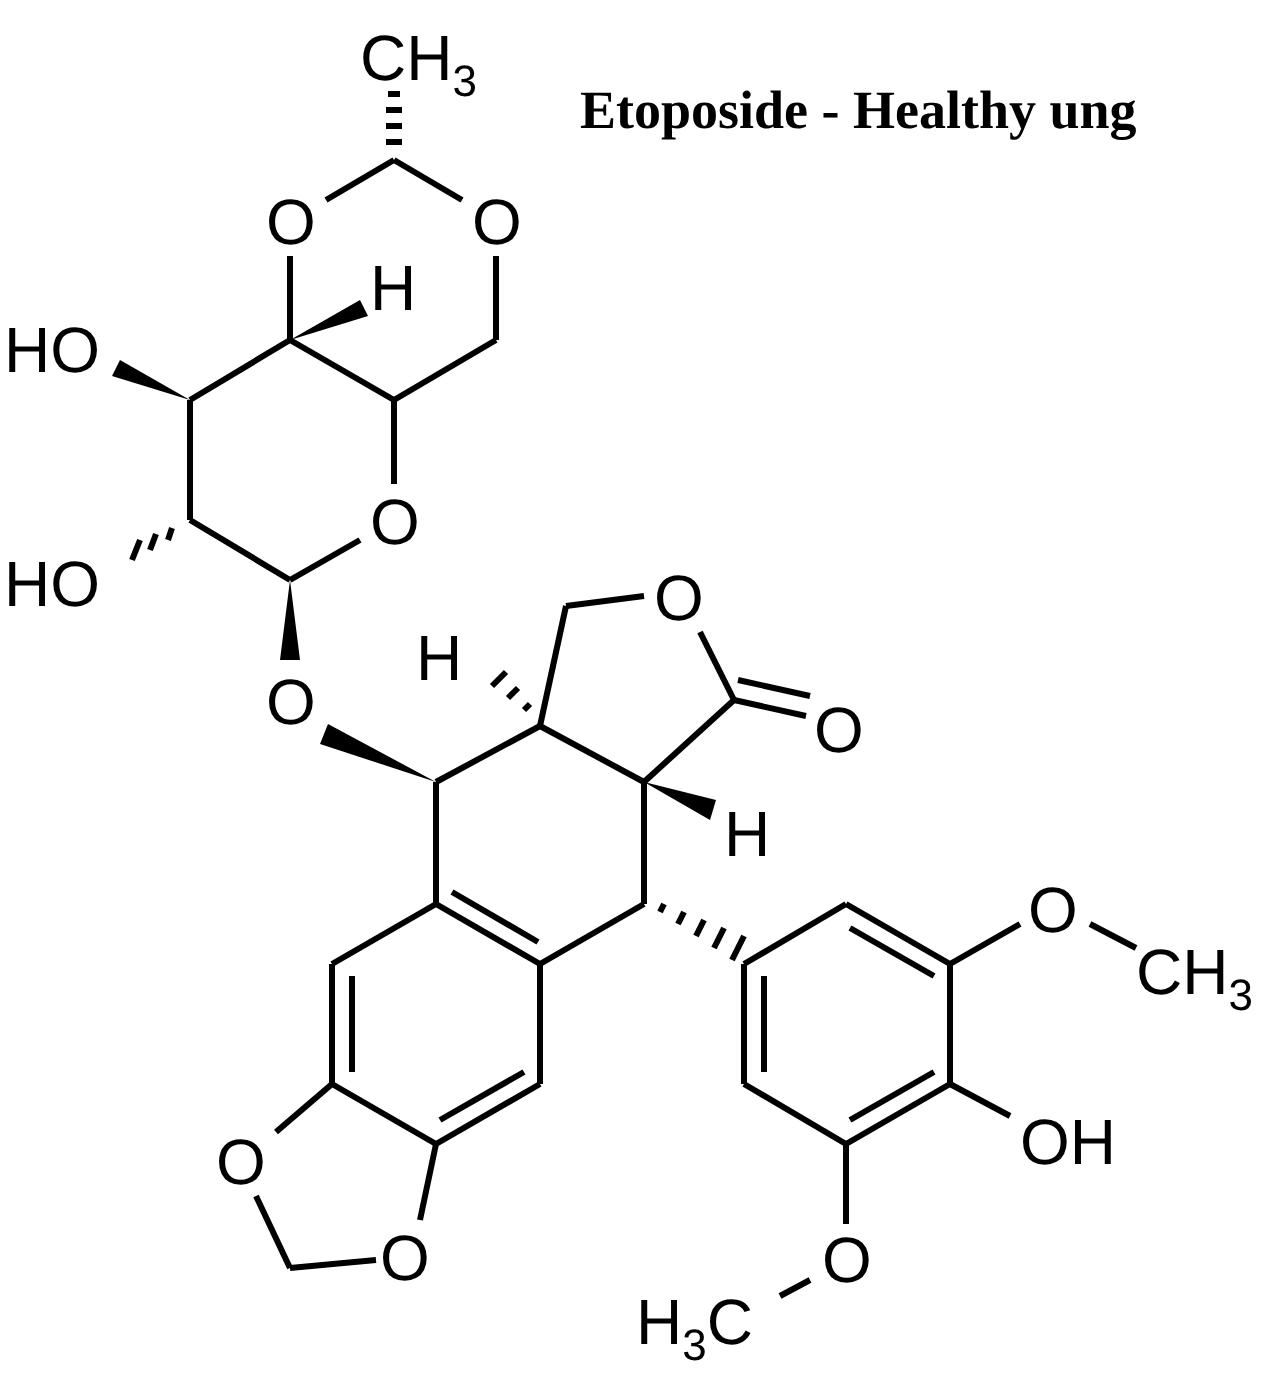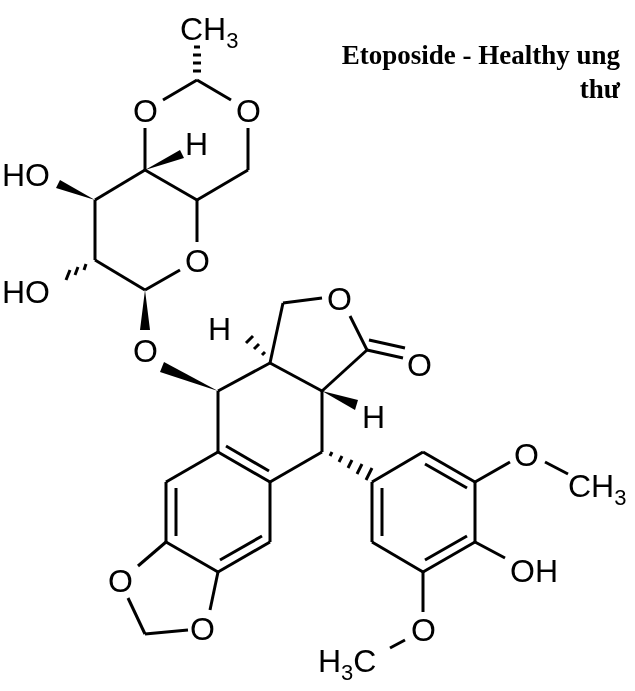--- a/index.html
+++ b/index.html
@@ -4,29 +4,28 @@
 <style>
   html, body { margin:0; padding:0; background:#ffffff; }
   body { width:635px; height:691px; position:relative; overflow:hidden; }
   #mol { position:absolute; left:0; top:0; }
   .bond { stroke:#000; stroke-width:3; stroke-linecap:butt; fill:none; }
   .atom { font-family:"Liberation Sans", sans-serif; font-size:32px; fill:#000; }
   .sub { font-family:"Liberation Sans", sans-serif; font-size:22px; fill:#000; }
   .title {
     position:absolute; left:290px; top:38px; width:330px;
     font-family:"Liberation Serif", serif; font-weight:bold; font-size:27px;
-    line-height:34px; text-align:right; color:#000;
+    line-height:34px; text-align:left; color:#000;
   }
 </style>
 </head>
 <body>
 
 <div class="title">
   <div>Etoposide - Healthy ung</div>
-  <div>thư</div>
 </div>
 
 <svg id="mol" width="635" height="691" viewBox="0 0 635 691">
 
   <g>
 
     <g>
       <line class="bond" x1="194" y1="47" x2="200" y2="47" stroke-width="2"></line>
       <line class="bond" x1="193" y1="55" x2="201" y2="55" stroke-width="2.5"></line>
       <line class="bond" x1="193" y1="63" x2="201" y2="63" stroke-width="2.5"></line>

